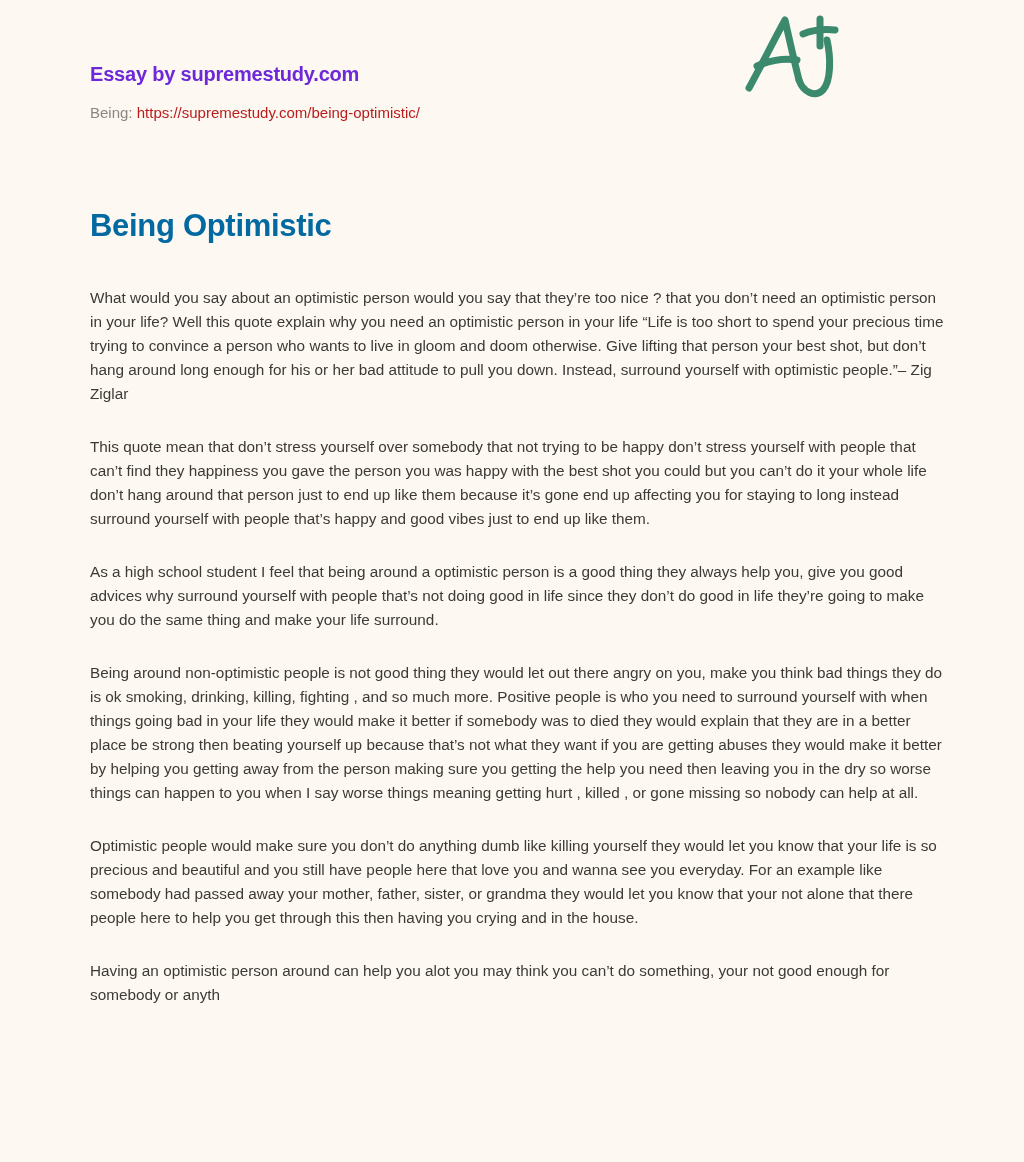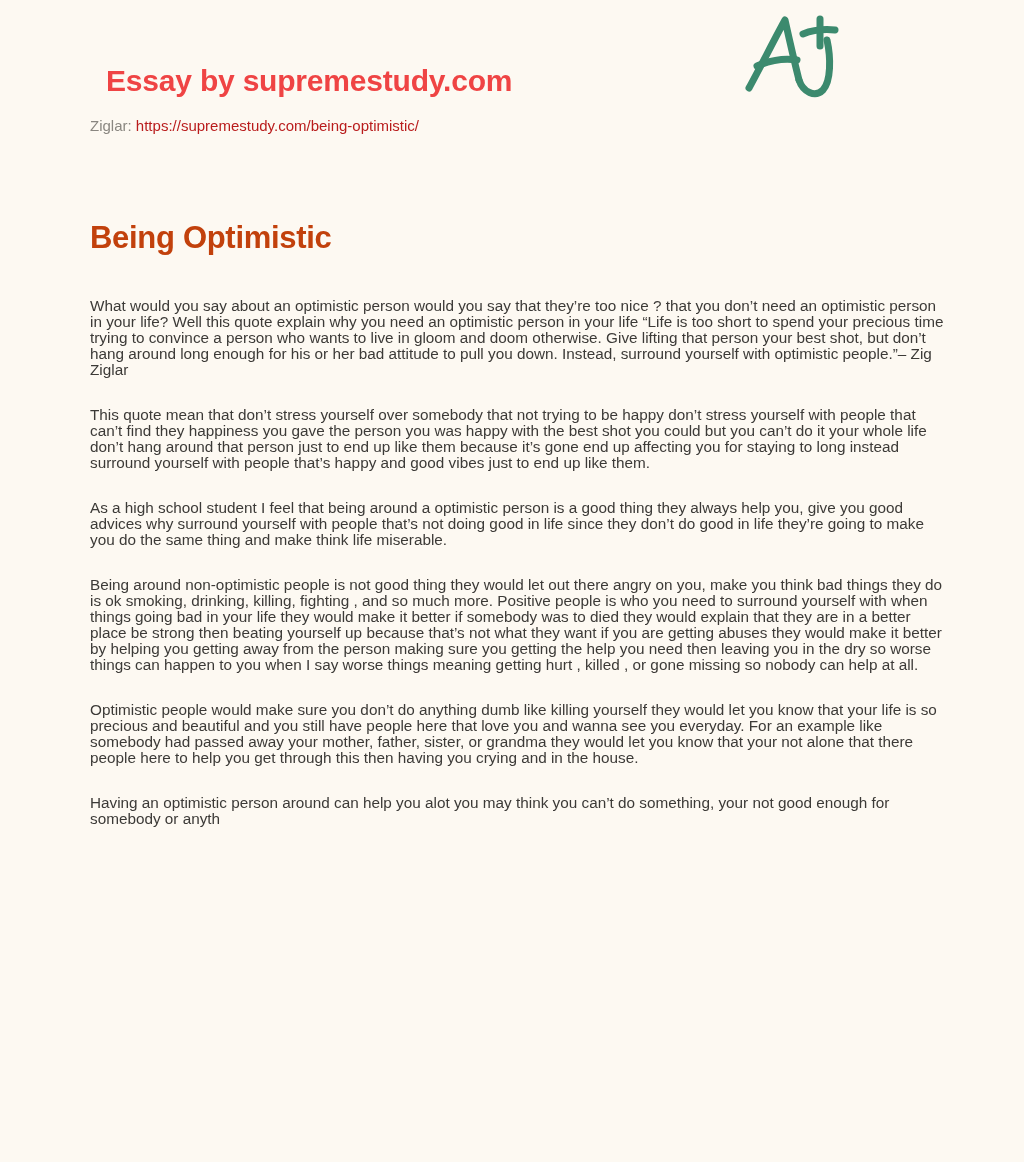--- a/index.html
+++ b/index.html
@@ -24,26 +24,26 @@
 
   
   .header {
     position: relative;
     padding-top: 62px;
   }
   .header-text {
     display: block;
   }
   .essay-by {
-    font-size: 30px;
+    font-size: 20px;
     font-weight: bold;
-    color: #ef4444;
+    color: #6d28d9;
     letter-spacing: -0.2px;
     line-height: 1.25;
-    margin: 0 0 16px 28px;
+    margin: 0 0 16px 12px;
   }
   .source-line {
     font-size: 15px;
     color: #8a8781;
     margin-left: 12px;
     line-height: 1.3;
   }
   .source-url {
     color: #b91c1c;
     text-decoration: none;
@@ -64,69 +64,69 @@
   }
 
   
   .article {
     margin-top: 84px;
     padding-left: 12px;
   }
   .article-title {
     font-size: 31px;
     font-weight: bold;
-    color: #c2410c;
+    color: #0369a1;
     letter-spacing: -0.3px;
     margin: 0 0 42px 0;
     line-height: 1.2;
   }
   .body-copy {
     width: 856px;
   }
   .body-copy p {
     font-size: 15.3px;
-    line-height: 16px;
+    line-height: 24px;
     color: #3c3a37;
     margin: 0 0 29px 0;
     text-align: left;
   }
   .body-copy p:last-child {
     margin-bottom: 0;
   }
 </style>
 </head>
 <body>
 
 <div class="page">
 
   <div class="header">
     <div class="header-text">
       <div class="essay-by">Essay by supremestudy.com</div>
       <div class="source-line">
-        <span>Ziglar:</span>
+        <span>Being:</span>
         <a class="source-url" href="#">https://supremestudy.com/being-optimistic/</a>
       </div>
     </div>
 
     <div class="logo">
       <svg viewBox="0 0 100 96" xmlns="http://www.w3.org/2000/svg" fill="none" stroke="#3c8a6e" stroke-width="7" stroke-linecap="round" stroke-linejoin="round">
         <path d="M8 80 C 20 58, 34 30, 44 12 C 48 30, 54 56, 58 72"></path>
         <path d="M16 58 C 30 52, 44 50, 56 52"></path>
         <path d="M58 72 C 62 84, 74 90, 82 82 C 90 73, 90 50, 86 32"></path>
         <path d="M62 26 C 72 22, 84 21, 94 22"></path>
         <path d="M79 11 C 79 20, 79 30, 79 38"></path>
       </svg>
     </div>
   </div>
 
   <div class="article">
     <h1 class="article-title">Being Optimistic</h1>
     <div class="body-copy">
       <p>What would you say about an optimistic person would you say that they’re too nice ? that you don’t need an optimistic person in your life? Well this quote explain why you need an optimistic person in your life “Life is too short to spend your precious time trying to convince a person who wants to live in gloom and doom otherwise. Give lifting that person your best shot, but don’t hang around long enough for his or her bad attitude to pull you down. Instead, surround yourself with optimistic people.”– Zig Ziglar</p>
       <p>This quote mean that don’t stress yourself over somebody that not trying to be happy don’t stress yourself with people that can’t find they happiness you gave the person you was happy with the best shot you could but you can’t do it your whole life don’t hang around that person just to end up like them because it’s gone end up affecting you for staying to long instead surround yourself with people that’s happy and good vibes just to end up like them.</p>
-      <p>As a high school student I feel that being around a optimistic person is a good thing they always help you, give you good advices why surround yourself with people that’s not doing good in life since they don’t do good in life they’re going to make you do the same thing and make think life miserable.</p>
+      <p>As a high school student I feel that being around a optimistic person is a good thing they always help you, give you good advices why surround yourself with people that’s not doing good in life since they don’t do good in life they’re going to make you do the same thing and make your life surround.</p>
       <p>Being around non-optimistic people is not good thing they would let out there angry on you, make you think bad things they do is ok smoking, drinking, killing, fighting , and so much more. Positive people is who you need to surround yourself with when things going bad in your life they would make it better if somebody was to died they would explain that they are in a better place be strong then beating yourself up because that’s not what they want if you are getting abuses they would make it better by helping you getting away from the person making sure you getting the help you need then leaving you in the dry so worse things can happen to you when I say worse things meaning getting hurt , killed , or gone missing so nobody can help at all.</p>
       <p>Optimistic people would make sure you don’t do anything dumb like killing yourself they would let you know that your life is so precious and beautiful and you still have people here that love you and wanna see you everyday. For an example like somebody had passed away your mother, father, sister, or grandma they would let you know that your not alone that there people here to help you get through this then having you crying and in the house.</p>
       <p>Having an optimistic person around can help you alot you may think you can’t do something, your not good enough for somebody or anyth</p>
     </div>
   </div>
 
 </div>
 
 </body></html>

